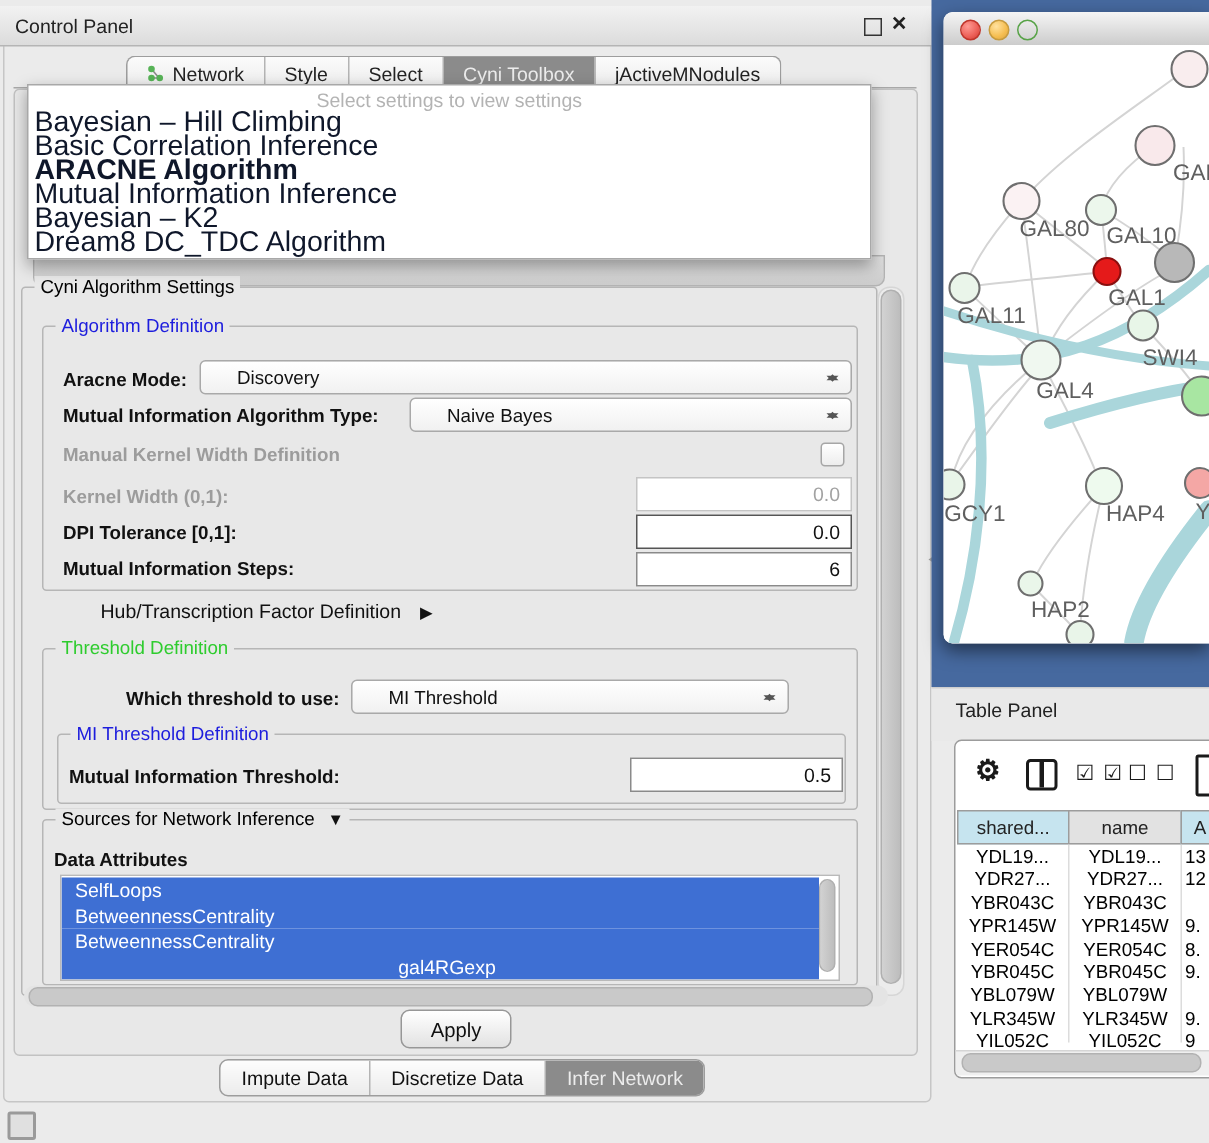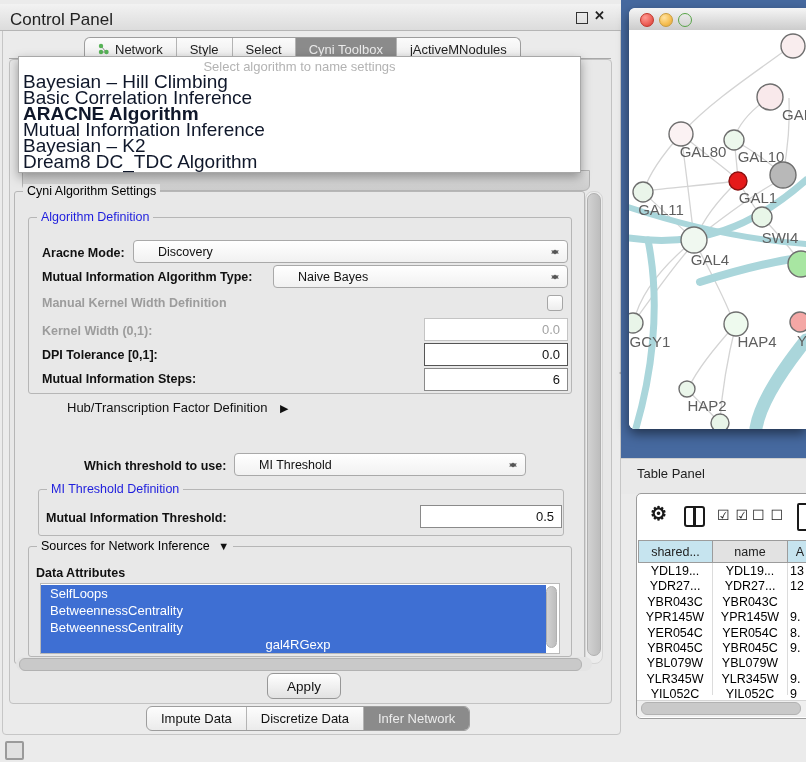--- a/index.html
+++ b/index.html
@@ -2,21 +2,21 @@
 <html><head>
 <meta charset="utf-8">
 <style>
   html,body{margin:0;padding:0;background:#eaeaea;}
   body{font-family:"Liberation Sans",sans-serif;}
   #screen{position:relative;width:806px;height:762px;background:#ebebeb;overflow:hidden;}
   .abs{position:absolute;}
   
   .cp-frame{left:2px;top:4px;width:617px;height:729px;border:1px solid #c6c6c6;border-radius:4px;background:#ebebeb;}
   .cp-titlebar{left:0;top:4px;width:621px;height:26px;background:linear-gradient(#f2f2f2,#dcdcdc);border-bottom:1px solid #b5b5b5;}
-  .cp-title{left:10px;top:10px;font-size:17px;color:#222;}
+  .cp-title{left:10px;top:10px;font-size:13px;color:#222;}
   .float-icon{left:576px;top:12px;width:10px;height:10px;border:1.5px solid #333;background:transparent;}
   .close-icon{left:594px;top:8px;font-size:13px;font-weight:bold;color:#222;}
   .tabbar{left:84px;top:37px;height:22px;display:flex;border:1px solid #9d9d9d;border-bottom:none;border-radius:6px 6px 0 0;overflow:hidden;background:linear-gradient(#fbfbfb,#ececec);}
   .tab{display:flex;align-items:center;gap:5px;padding:0 13px;font-size:13px;color:#222;border-right:1px solid #b4b4b4;}
   .tab:last-child{border-right:none;}
   .tab.sel{background:#8b8b8b;color:#ececec;}
   .tabline{left:9px;top:58px;width:602px;height:0;border-top:1px solid #a8a8a8;}
   .content-box{left:9px;top:59px;width:601px;height:643px;background:#e8e8e8;border:1px solid #c2c2c2;border-radius:4px;}
   .combo-remnant{left:22px;top:170px;width:566px;height:19px;border:1px solid #b3b3b3;border-radius:0 0 6px 6px;background:linear-gradient(#dedede,#cccccc);}
   
@@ -108,21 +108,21 @@
       </div>
     <div class="tab">
         <span>jActiveMNodules</span>
       </div>
   </div>
 
   <div class="abs content-box"></div>
   <div class="abs combo-remnant"></div>
 
   <div class="abs popup">
-    <div class="abs popup-placeholder">Select algorithm to name settings</div>
+    <div class="abs popup-placeholder">Select settings to view settings</div>
     <div class="abs popup-item" style="top:17px">Bayesian – Hill Climbing</div>
     <div class="abs popup-item" style="top:33px">Basic Correlation Inference</div>
     <div class="abs popup-item bold" style="top:49px">ARACNE Algorithm</div>
     <div class="abs popup-item" style="top:65px">Mutual Information Inference</div>
     <div class="abs popup-item" style="top:81px">Bayesian – K2</div>
     <div class="abs popup-item" style="top:97px">Dream8 DC_TDC Algorithm</div>
   </div>
 
   <div class="abs fs" style="left:14px;top:191px;width:569px;height:471px;">
     <span class="legend">Cyni Algorithm Settings</span>
@@ -157,20 +157,23 @@
   <div class="abs field strong" style="left:424px;top:343px;width:144px;height:23px;">0.0</div>
 
   <div class="abs lbl" style="left:42px;top:372px;">Mutual Information Steps:</div>
   <div class="abs field" style="left:424px;top:368px;width:144px;height:23px;">6</div>
 
   <div class="abs lbl plain" style="left:40px;top:400px;">
     <span>Hub/Transcription Factor Definition</span>
     <span class="tri" style="margin-left:9px;">▶</span>
   </div>
 
+  <div class="abs fs" style="left:28px;top:432px;width:542px;height:106px;">
+    <span class="legend green">Threshold Definition</span>
+  </div>
   <div class="abs lbl" style="left:84px;top:459px;">Which threshold to use:</div>
   <div class="abs combo" style="left:234px;top:453px;width:292px;height:23px;">
     <span>MI Threshold</span>
     <span class="arrows"></span>
   </div>
 
   <div class="abs fs" style="left:38px;top:489px;width:524px;height:45px;">
     <span class="legend blue">MI Threshold Definition</span>
   </div>
   <div class="abs lbl" style="left:46px;top:511px;">Mutual Information Threshold:</div>

